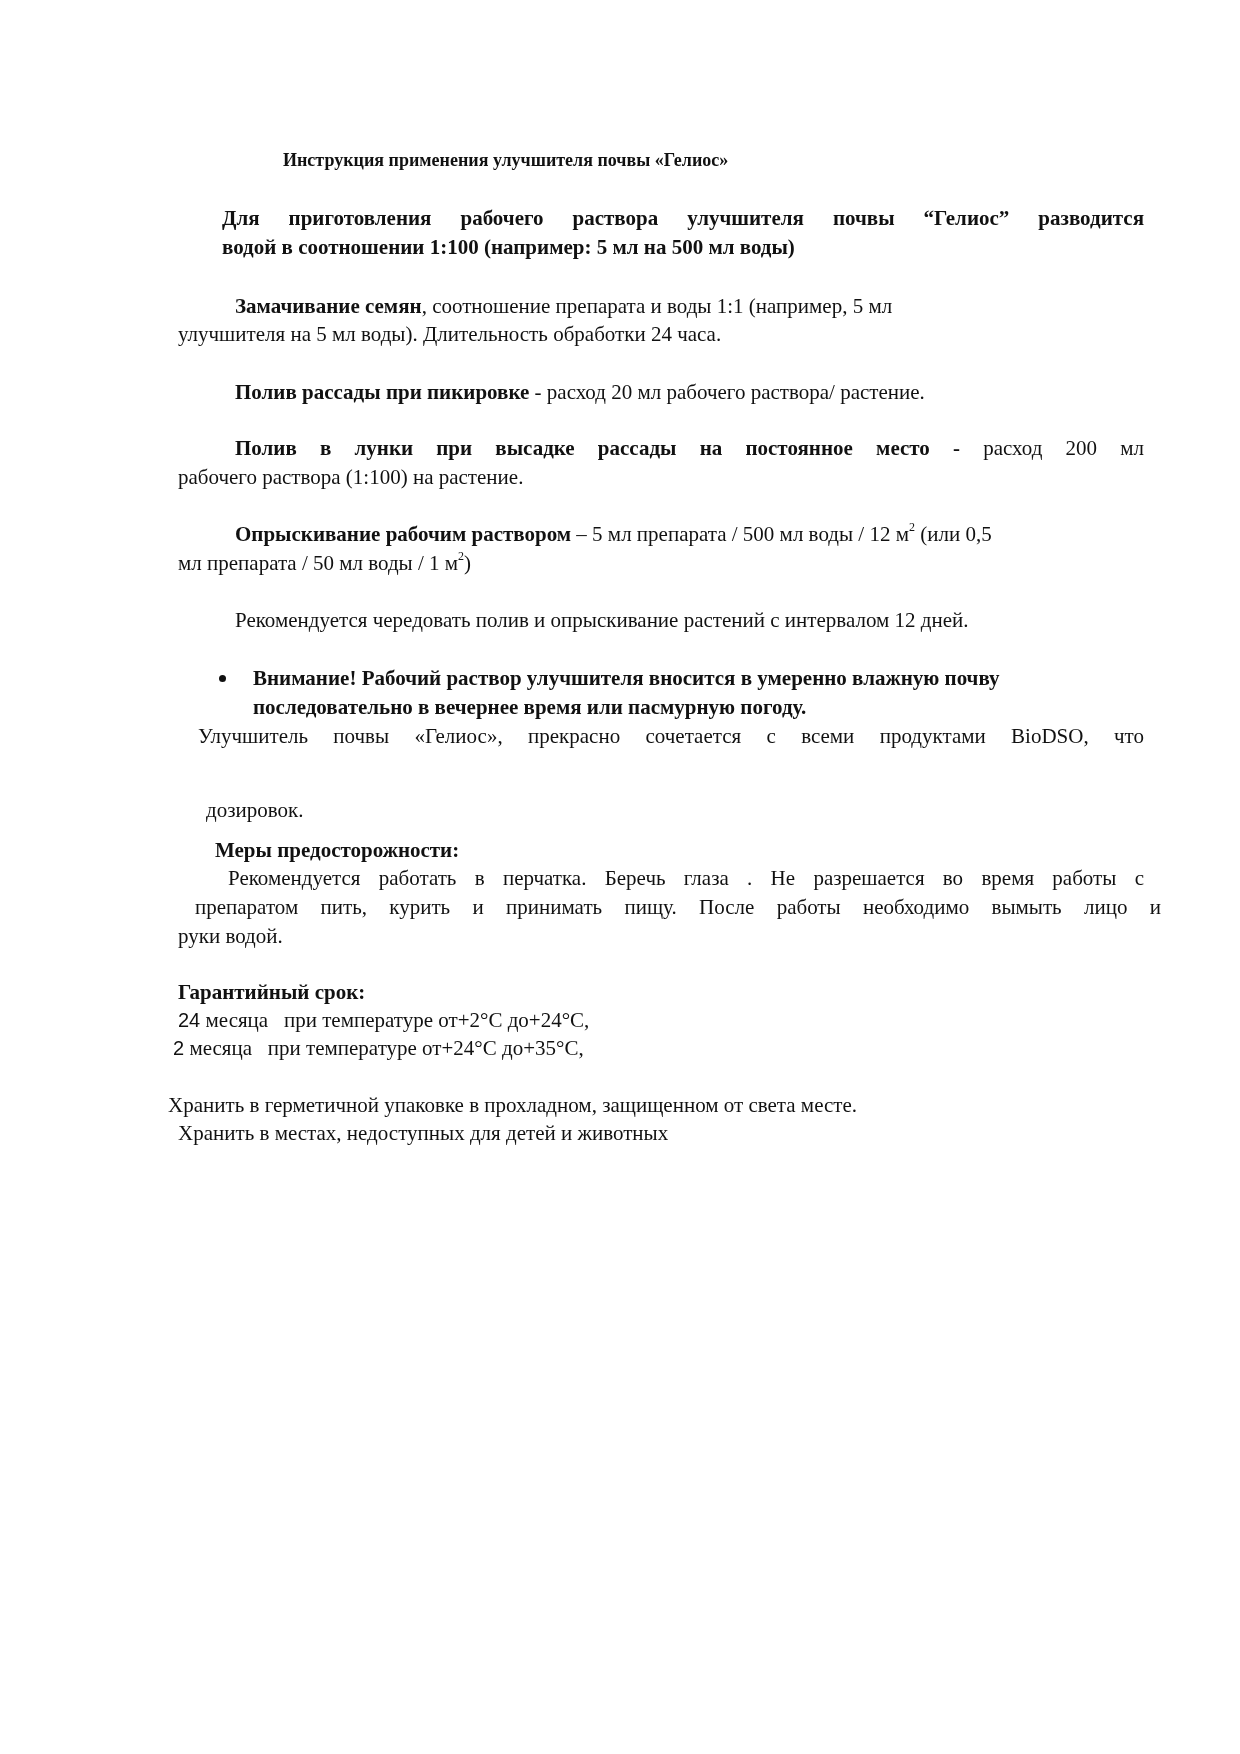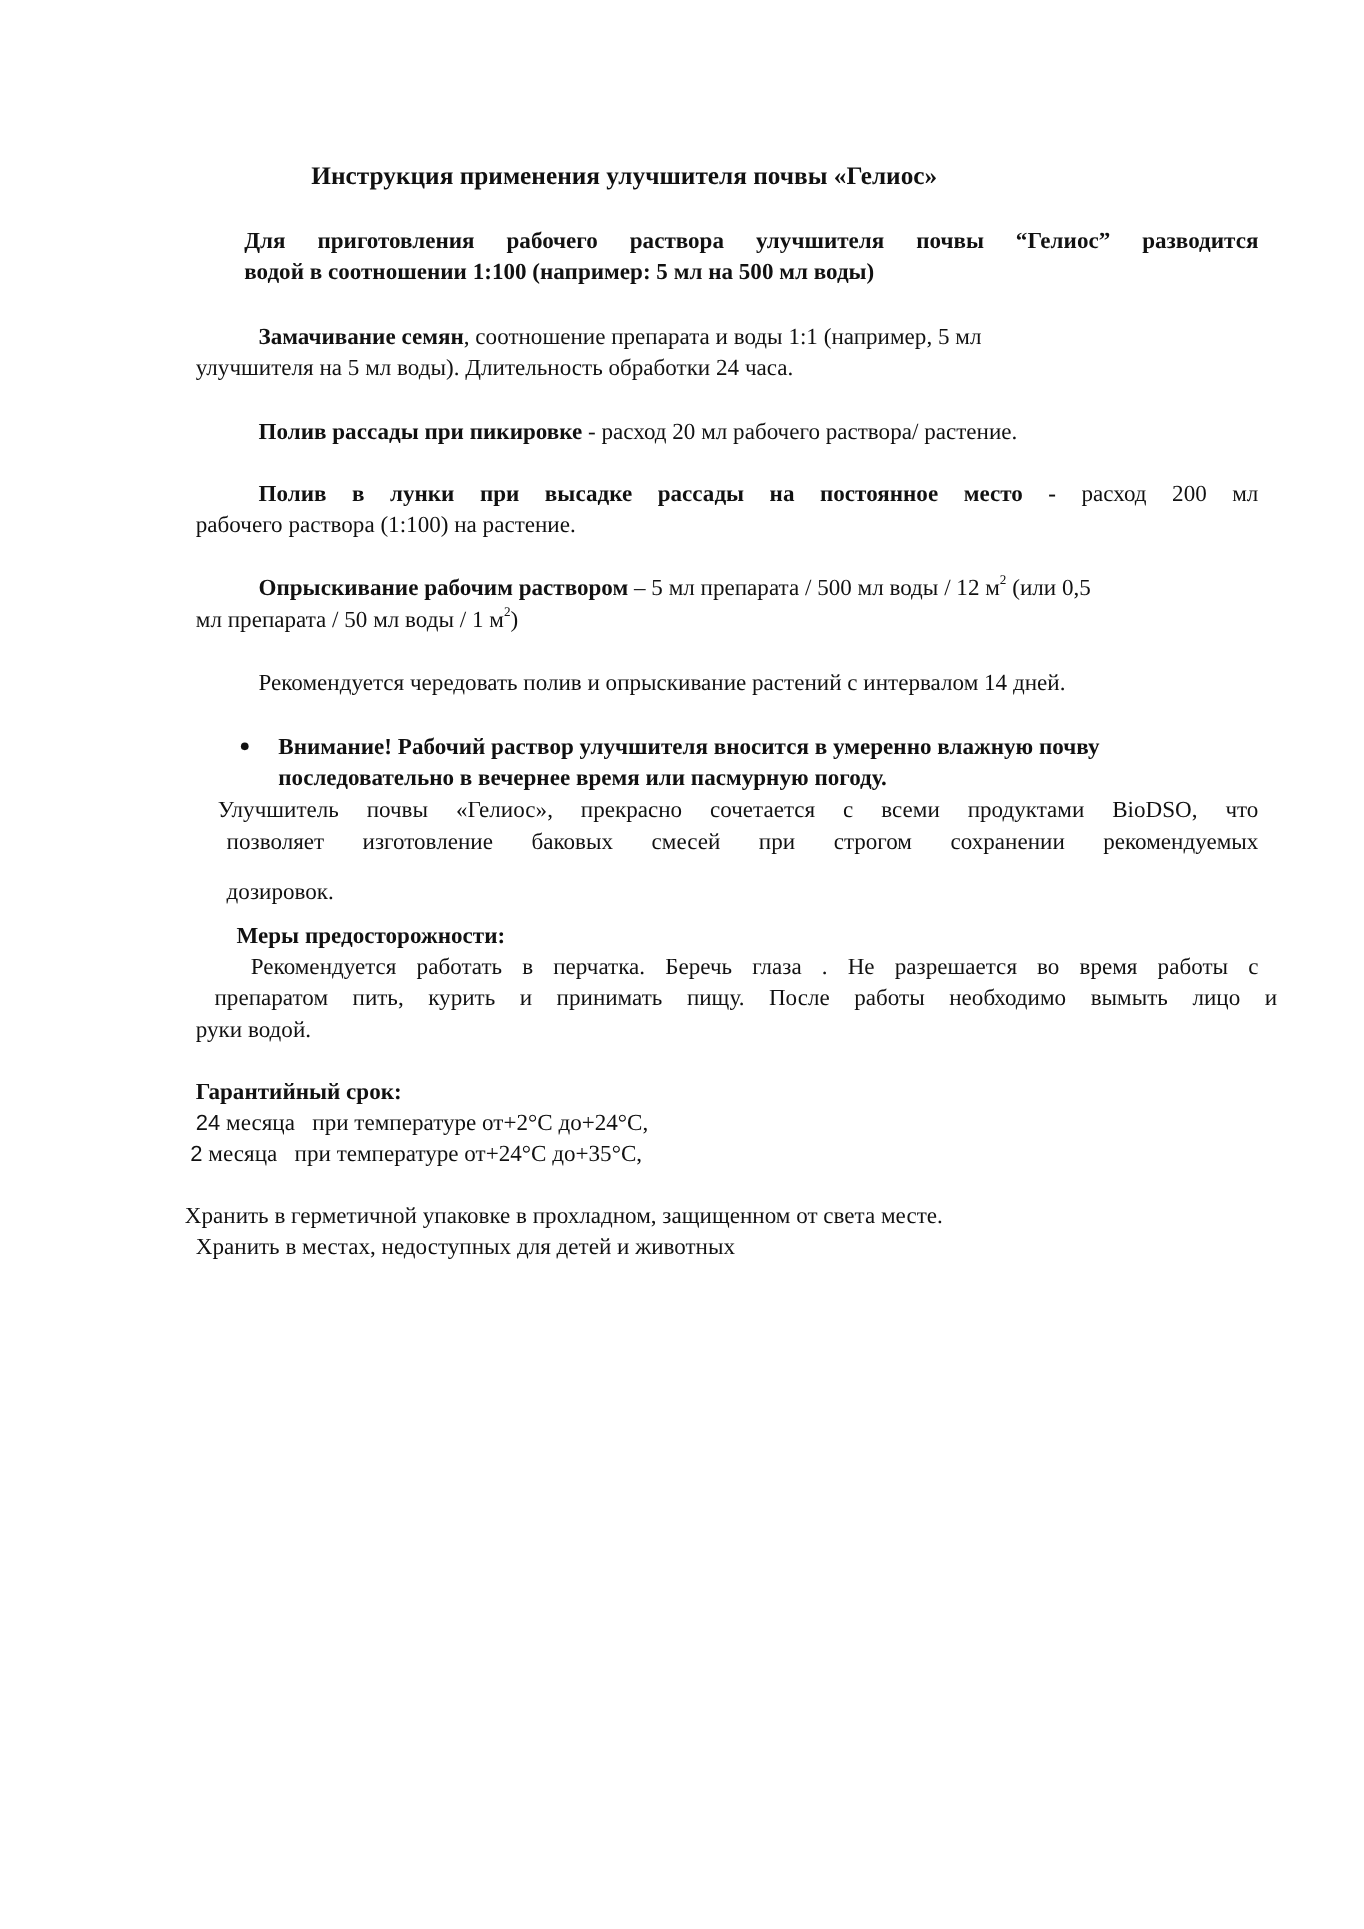--- a/index.html
+++ b/index.html
@@ -18,21 +18,21 @@
     .sans { font-family: Liberation Sans, sans-serif; font-size: 20px; }
     .bullet {
       position: absolute; width: 7px; height: 7px; border-radius: 50%; background: #111;
     }
   </style>
 </head>
 <body>
 
 <div class="page">
 
-  <div class="line b" style="left:283px; top:146px; font-size:23px;">Инструкция применения улучшителя почвы  «Гелиос»</div>
+  <div class="line b" style="left:283px; top:146px; font-size:18px;">Инструкция применения улучшителя почвы  «Гелиос»</div>
 
   <div class="line b just" style="left:222px; top:204px; width:922px;">Для приготовления рабочего раствора улучшителя почвы “Гелиос” разводится</div>
   <div class="line b" style="left:222px; top:233px;">водой в соотношении 1:100 (например: 5 мл на 500 мл воды)</div>
 
   <div class="line" style="left:235px; top:292px;">
     <span class="b">Замачивание семян</span><span>, соотношение препарата и воды 1:1 (например, 5 мл</span>
   </div>
   <div class="line" style="left:178px; top:320px;">улучшителя на 5 мл воды). Длительность обработки 24 часа.</div>
 
   <div class="line" style="left:235px; top:378px;">
@@ -44,28 +44,27 @@
   </div>
   <div class="line" style="left:178px; top:463px;">рабочего раствора (1:100) на растение.</div>
 
   <div class="line" style="left:235px; top:520px;">
     <span class="b">Опрыскивание рабочим раствором</span><span> – 5 мл препарата / 500 мл воды / 12 м</span><sup>2</sup><span> (или 0,5</span>
   </div>
   <div class="line" style="left:178px; top:549px;">
     <span>мл препарата / 50 мл воды / 1 м</span><sup>2</sup><span>)</span>
   </div>
 
-  <div class="line" style="left:235px; top:606px;">Рекомендуется чередовать полив и опрыскивание растений с интервалом 14 дней.</div>
+  <div class="line" style="left:235px; top:606px;">Рекомендуется чередовать полив и опрыскивание растений с интервалом 12 дней.</div>
 
   <div class="bullet" style="left:219px; top:675px;"></div>
   <div class="line b" style="left:253px; top:664px;text-align:center;">Внимание! Рабочий раствор улучшителя вносится в умеренно влажную почву</div>
   <div class="line b" style="left:253px; top:693px;">последовательно в вечернее время или пасмурную погоду.</div>
 
   <div class="line just" style="left:198px; top:722px; width:946px;">Улучшитель почвы «Гелиос», прекрасно сочетается с всеми продуктами BioDSO, что</div>
-  <div class="line just" style="left:206px; top:751px; width:938px;">позволяет изготовление баковых смесей при строгом сохранении рекомендуемых</div>
   <div class="line" style="left:206px; top:796px;">дозировок.</div>
 
   <div class="line b" style="left:215px; top:836px;">Меры предосторожности:</div>
   <div class="line just" style="left:228px; top:864px; width:916px;">Рекомендуется работать в перчатка. Беречь глаза . Не разрешается во время работы с</div>
   <div class="line just" style="left:178px; top:893px; width:966px;margin-left:17px;">препаратом пить, курить и принимать пищу. После работы необходимо вымыть лицо и</div>
   <div class="line" style="left:178px; top:922px;">руки водой.</div>
 
   <div class="line b" style="left:178px; top:978px;">Гарантийный срок:</div>
   <div class="line" style="left:178px; top:1006px;">
     <span class="sans">24</span><span> месяца</span>&nbsp;&nbsp;&nbsp;<span>при температуре от+2°С до+24°С,</span>

